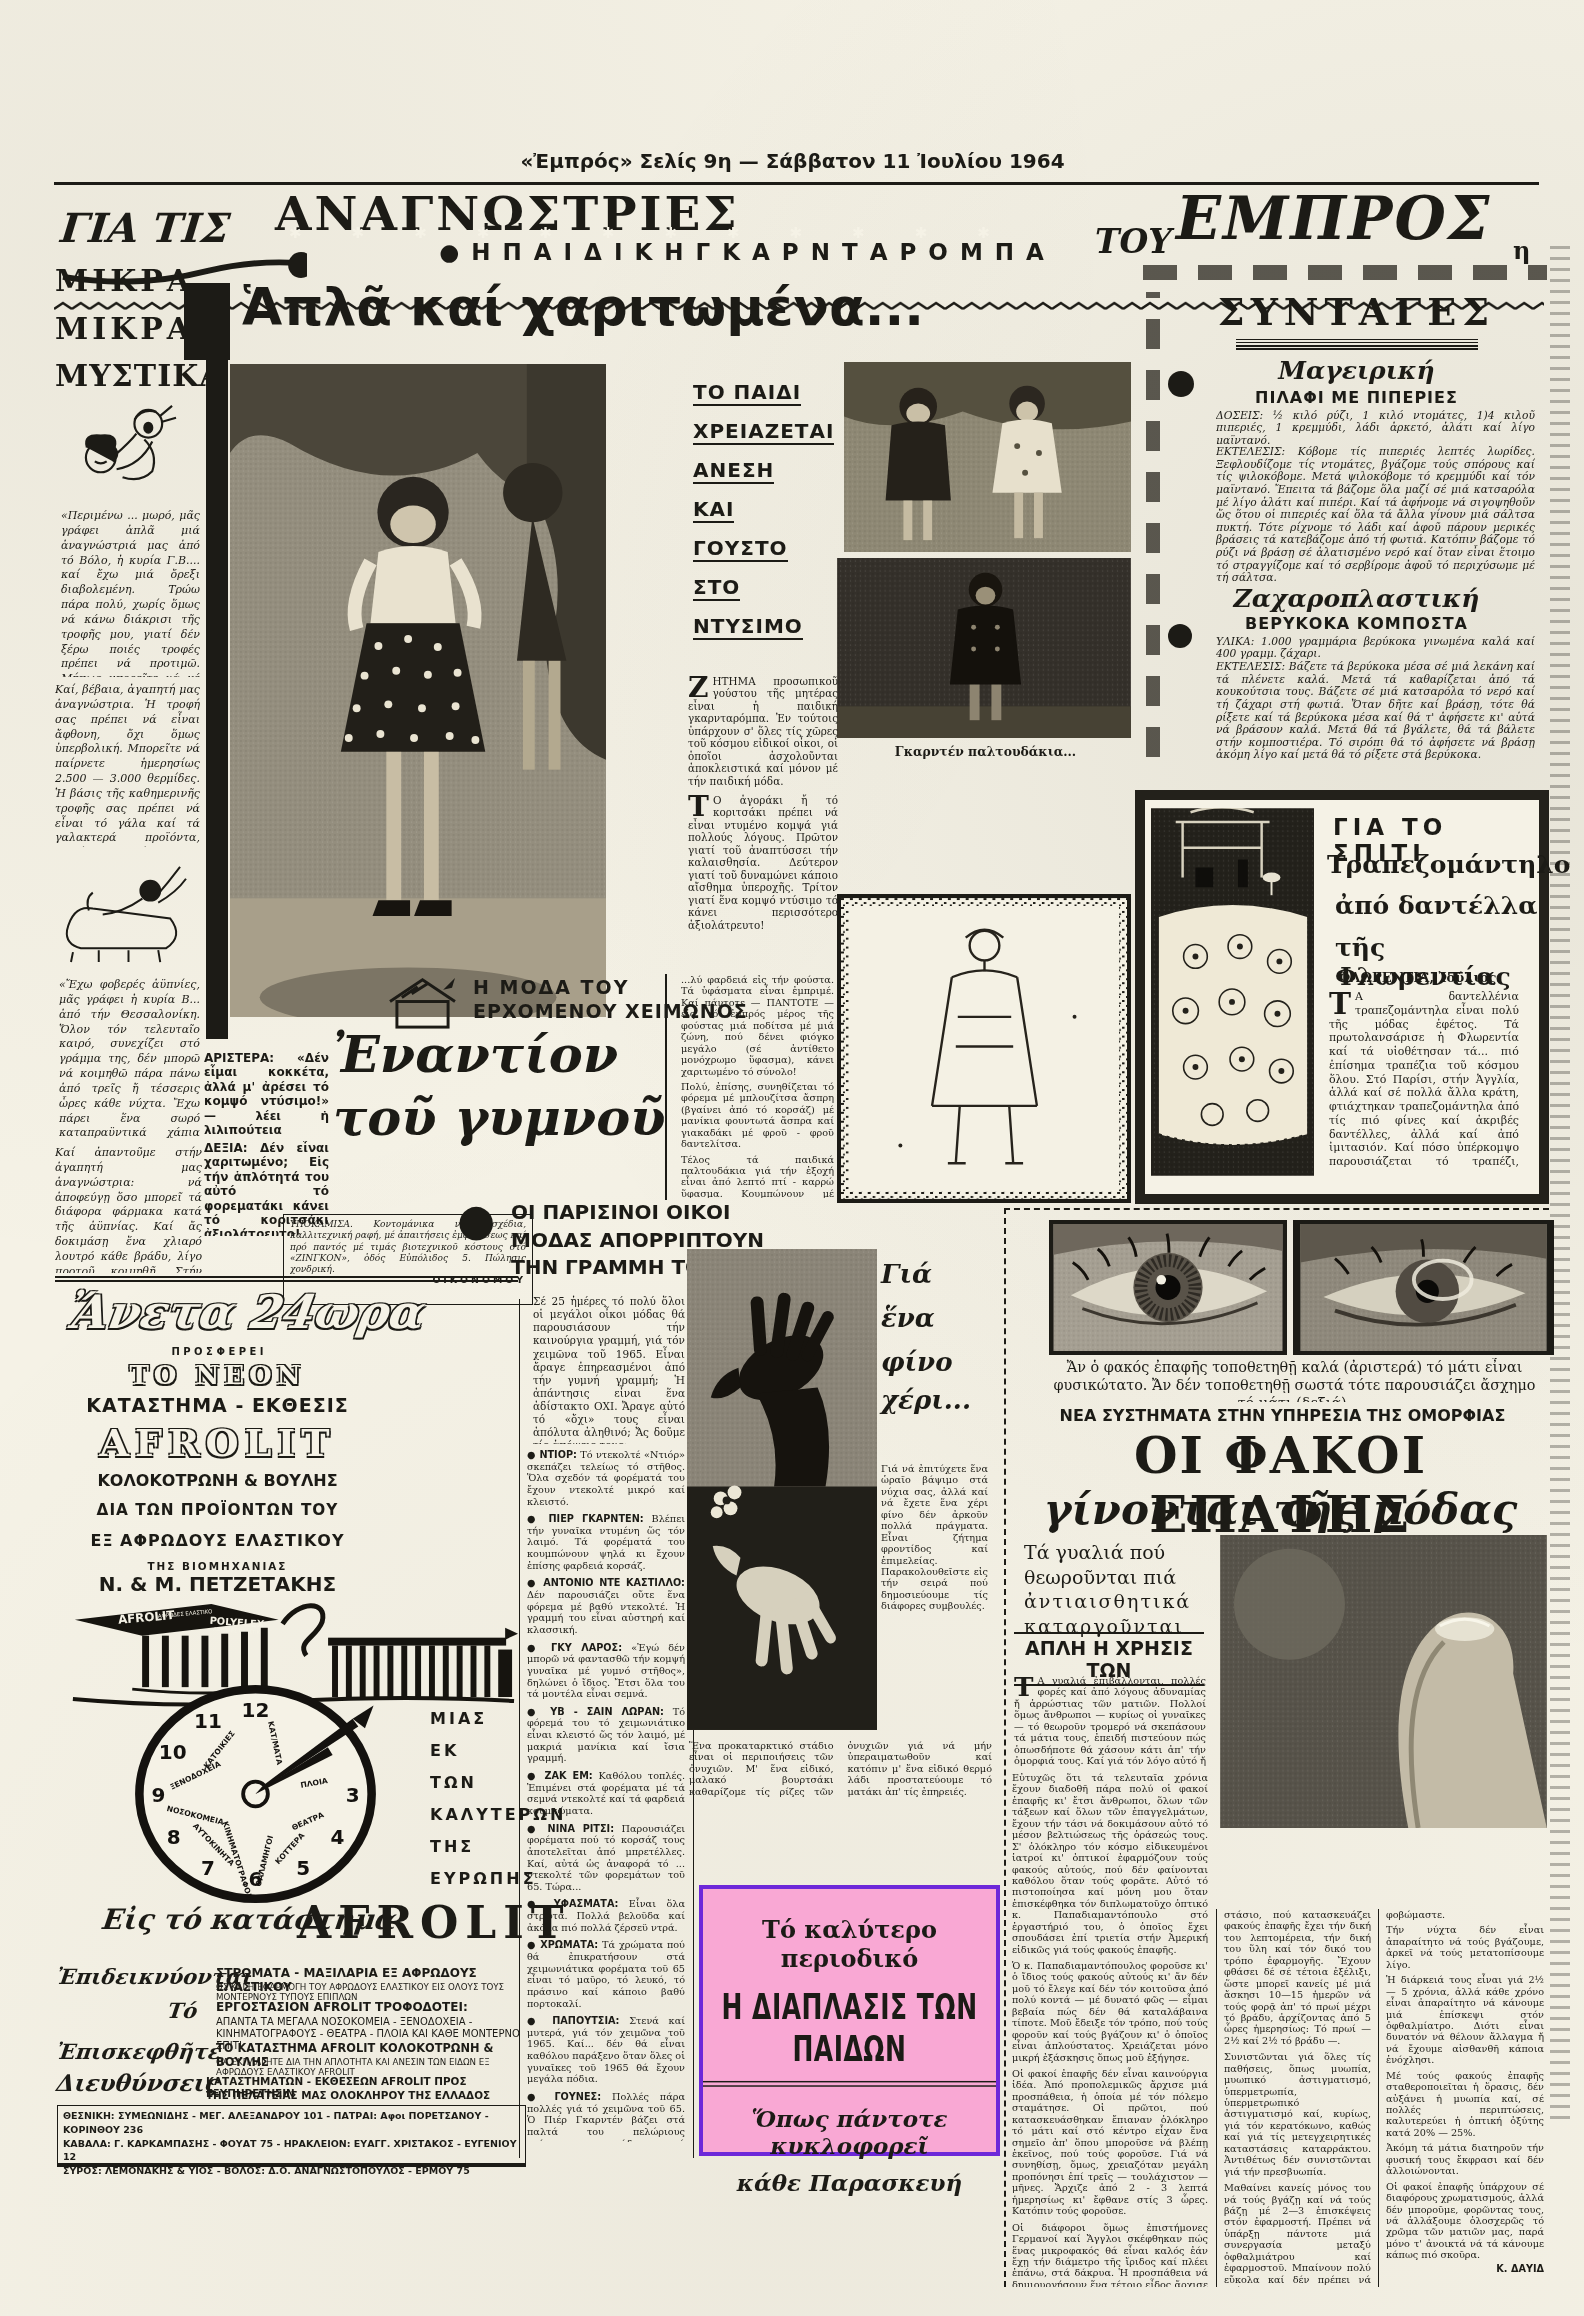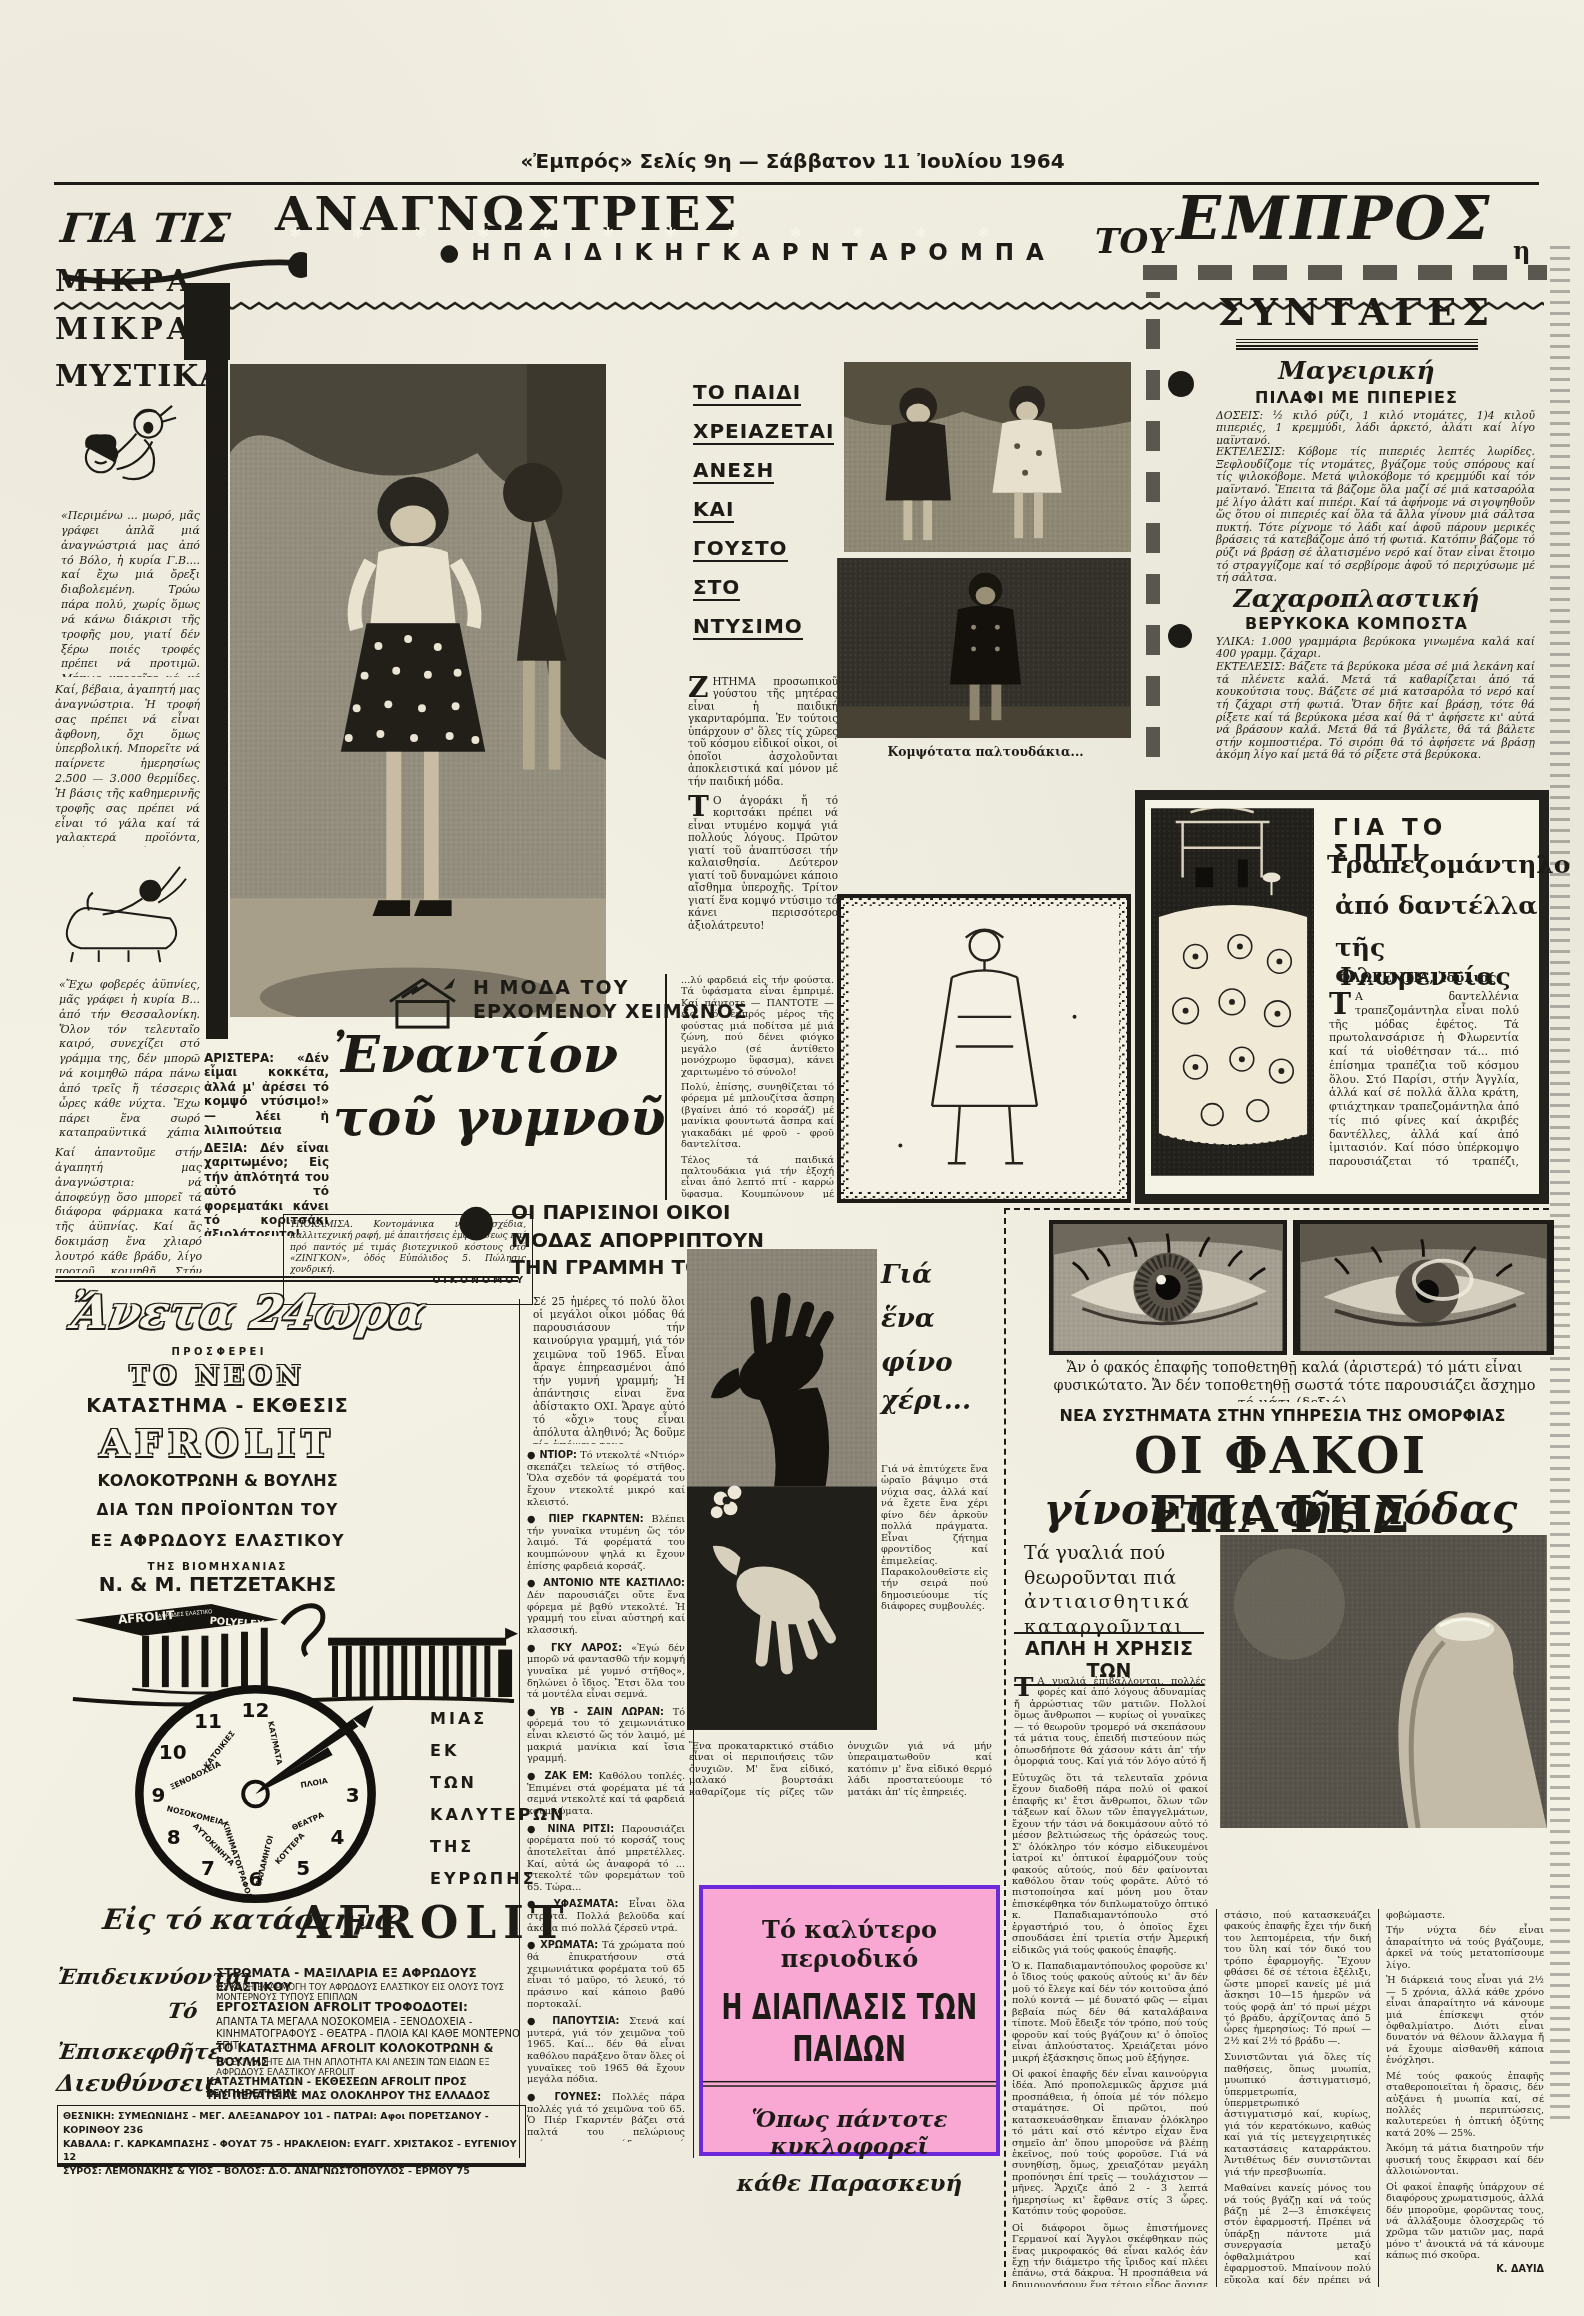--- a/index.html
+++ b/index.html
@@ -100,20 +100,21 @@
    <path d="M30 58 Q26 46 34 40"></path>
   </g>
  </svg>
  <div class="abs j ov secret-p" style="left:59px;top:978px;width:141px;height:162px;">«Ἔχω φοβερές ἀϋπνίες, μᾶς γράφει ἡ κυρία Β... ἀπό τήν Θεσσαλονίκη. Ὅλον τόν τελευταῖο καιρό, συνεχίζει στό γράμμα της, δέν μπορῶ νά κοιμηθῶ πάρα πάνω ἀπό τρεῖς ἤ τέσσερις ὧρες κάθε νύχτα. Ἔχω πάρει ἕνα σωρό καταπραϋντικά χάπια κατά τῆς ἀϋπνίας. Τί θά μέ συμβουλεύατε ἐσεῖς νά κάνω;»</div>
  <div class="abs j ov secret-p" style="left:55px;top:1146px;width:147px;height:127px;">Καί ἀπαντοῦμε στήν ἀγαπητή μας ἀναγνώστρια: νά ἀποφεύγῃ ὅσο μπορεῖ τά διάφορα φάρμακα κατά τῆς ἀϋπνίας. Καί ἄς δοκιμάσῃ ἕνα χλιαρό λουτρό κάθε βράδυ, λίγο προτοῦ κοιμηθῇ. Στήν θερμοκρασία τῶν 32 βαθμῶν πού εἶναι ἡ ἴδια μέ τήν θερμοκρασία τοῦ σώματος ὅταν εἶναι ντυμένο, τό λουτρό εἶναι οὐδέτερο καί ὠφελεῖ πολύ.</div>
 
  <div class="abs vr" style="left:184px;top:283px;width:46px;height:77px;"></div>
  <div class="abs vr" style="left:206px;top:283px;width:22px;height:756px;"></div>
 
  <div class="abs sans b c" style="left:396px;top:239px;width:693px;font-size:23px;letter-spacing:2px;">●  Η  Π Α Ι Δ Ι Κ Η   Γ Κ Α Ρ Ν Τ Α Ρ Ο Μ Π Α</div>
+ <div class="abs sans b" style="left:242px;top:277px;width:812px;font-size:52px;">Ἁπλᾶ καί χαριτωμένα...</div>
 
  <svg class="abs" style="left:230px;top:364px;" width="376" height="653" viewBox="0 0 380 660">
   <rect width="380" height="660" fill="#948e7e"></rect>
       <rect width="380" height="660" fill="url(#gr)"></rect>
   <path d="M0 0 H380 V120 Q300 160 250 90 Q160 140 60 80 Q20 60 0 90 Z" fill="#4b463a"></path>
   <path d="M300 0 H380 V400 Q330 380 320 300 Q350 200 300 120 Z" fill="#3c382e"></path>
   <rect y="540" width="380" height="120" fill="#a89f8a"></rect>
   <ellipse cx="180" cy="640" rx="150" ry="30" fill="#7c7565"></ellipse>
   <circle cx="185" cy="150" r="36" fill="#2a2620"></circle>
   <ellipse cx="185" cy="162" rx="23" ry="19" fill="#cfc5ad"></ellipse>
@@ -184,21 +185,21 @@
   <circle cx="150" cy="32" r="17" fill="#19150f"></circle>
       <ellipse cx="150" cy="38" rx="10" ry="9" fill="#9a9078"></ellipse>
   <path d="M122 52 Q150 44 178 52 L186 128 H114 Z" fill="#14110c"></path>
   <circle cx="138" cy="70" r="2.5" fill="#8d8470"></circle>
       <circle cx="162" cy="70" r="2.5" fill="#8d8470"></circle>
   <circle cx="138" cy="92" r="2.5" fill="#8d8470"></circle>
       <circle cx="162" cy="92" r="2.5" fill="#8d8470"></circle>
   <rect x="134" y="128" width="10" height="36" fill="#8d8470"></rect>
       <rect x="156" y="128" width="10" height="36" fill="#8d8470"></rect>
  </svg>
- <div class="abs b c cap" style="left:879px;top:744px;width:213px;">Κομψότατα παλτουδάκια...</div>
+ <div class="abs b c cap" style="left:879px;top:744px;width:213px;">Γκαρντέν παλτουδάκια...</div>
 
  <div class="abs j ov body-s dc" style="left:688px;top:675px;width:150px;height:113px;">ΖΗΤΗΜΑ προσωπικοῦ γούστου τῆς μητέρας εἶναι ἡ παιδική γκαρνταρόμπα. Ἐν τούτοις ὑπάρχουν σ' ὅλες τίς χῶρες τοῦ κόσμου εἰδικοί οἶκοι, οἱ ὁποῖοι ἀσχολοῦνται ἀποκλειστικά καί μόνον μέ τήν παιδική μόδα.</div>
  <div class="abs j ov body-s dc" style="left:688px;top:794px;width:150px;height:172px;">ΤΟ ἀγοράκι ἤ τό κοριτσάκι πρέπει νά εἶναι ντυμένο κομψά γιά πολλούς λόγους. Πρῶτον γιατί τοῦ ἀναπτύσσει τήν καλαισθησία. Δεύτερον γιατί τοῦ δυναμώνει κάποιο αἴσθημα ὑπεροχῆς. Τρίτον γιατί ἕνα κομψό ντύσιμο τό κάνει περισσότερο ἀξιολάτρευτο!</div>
  <div class="abs vr" style="left:665px;top:974px;width:1.5px;height:226px;"></div>
  <div class="abs ov" style="left:681px;top:974px;width:153px;height:224px;">
   <p class="j body-xs" style="margin:0 0 4px;">...λύ φαρδειά εἰς τήν φούστα. Τά ὑφάσματα εἶναι ἐμπριμέ. Καί πάντοτε — ΠΑΝΤΟΤΕ — εἰς τό ἐμπρός μέρος τῆς φούστας μιά ποδίτσα μέ μιά ζώνη, πού δένει φιόγκο μεγάλο (σέ ἀντίθετο μονόχρωμο ὕφασμα), κάνει χαριτωμένο τό σύνολο!</p>
   <p class="j body-xs" style="margin:0 0 4px;">Πολύ, ἐπίσης, συνηθίζεται τό φόρεμα μέ μπλουζίτσα ἄσπρη (βγαίνει ἀπό τό κορσάζ) μέ μανίκια φουντωτά ἄσπρα καί γιακαδάκι μέ φροῦ - φροῦ δαντελίτσα.</p>
   <p class="j body-xs" style="margin:0;">Τέλος τά παιδικά παλτουδάκια γιά τήν ἐξοχή εἶναι ἀπό λεπτό πτί - καρρώ ὕφασμα. Κουμπώνουν μέ τέσσερα ἤ περισσότερα κουμπιά σταυρωτά ἤ ἔχουν πέτα, ὁπότε τό κούμπωμά τους εἶναι μέ τρία κουμπιά χωρίς νά σταυρώνουν.</p>
 
  </div>

